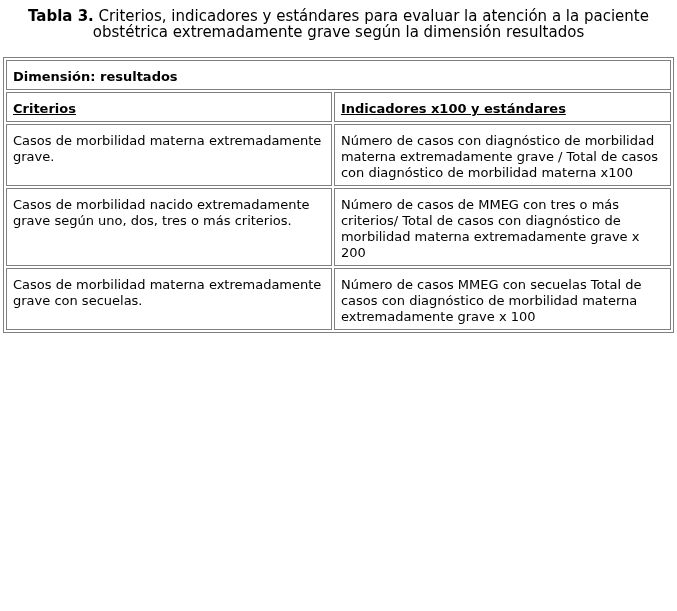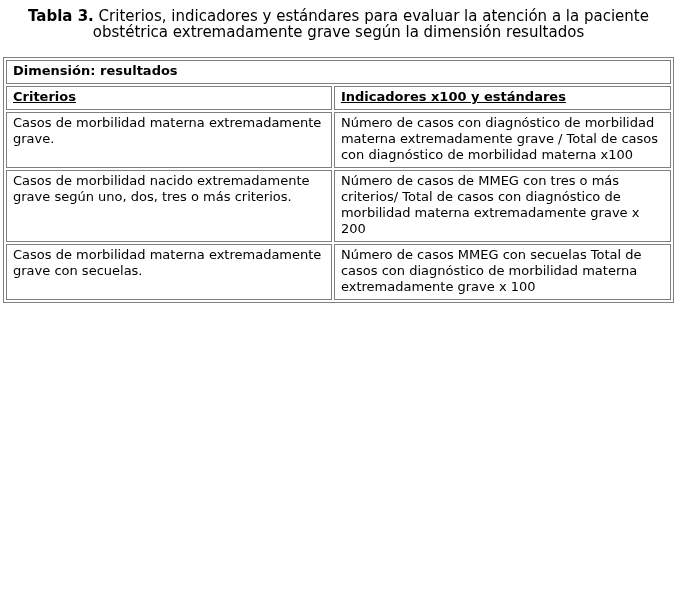--- a/index.html
+++ b/index.html
@@ -32,21 +32,21 @@
     border-collapse: separate;
     border-spacing: 2px;
     border: 1px solid #808080;
     background: #ffffff;
     table-layout: fixed;
   }
   table.std td, table.std th {
     border: 1px solid #808080;
     font-size: 13px;
     line-height: 16px;
-    padding: 2px 6px 4px 6px;
+    padding: 8px 6px 4px 6px;
     vertical-align: top;
     text-align: left;
     background: #ffffff;
     word-wrap: break-word;
   }
   th.dimension {
     text-align: center;
     font-weight: bold;
     padding: 2px 6px 3px 6px;
   }

